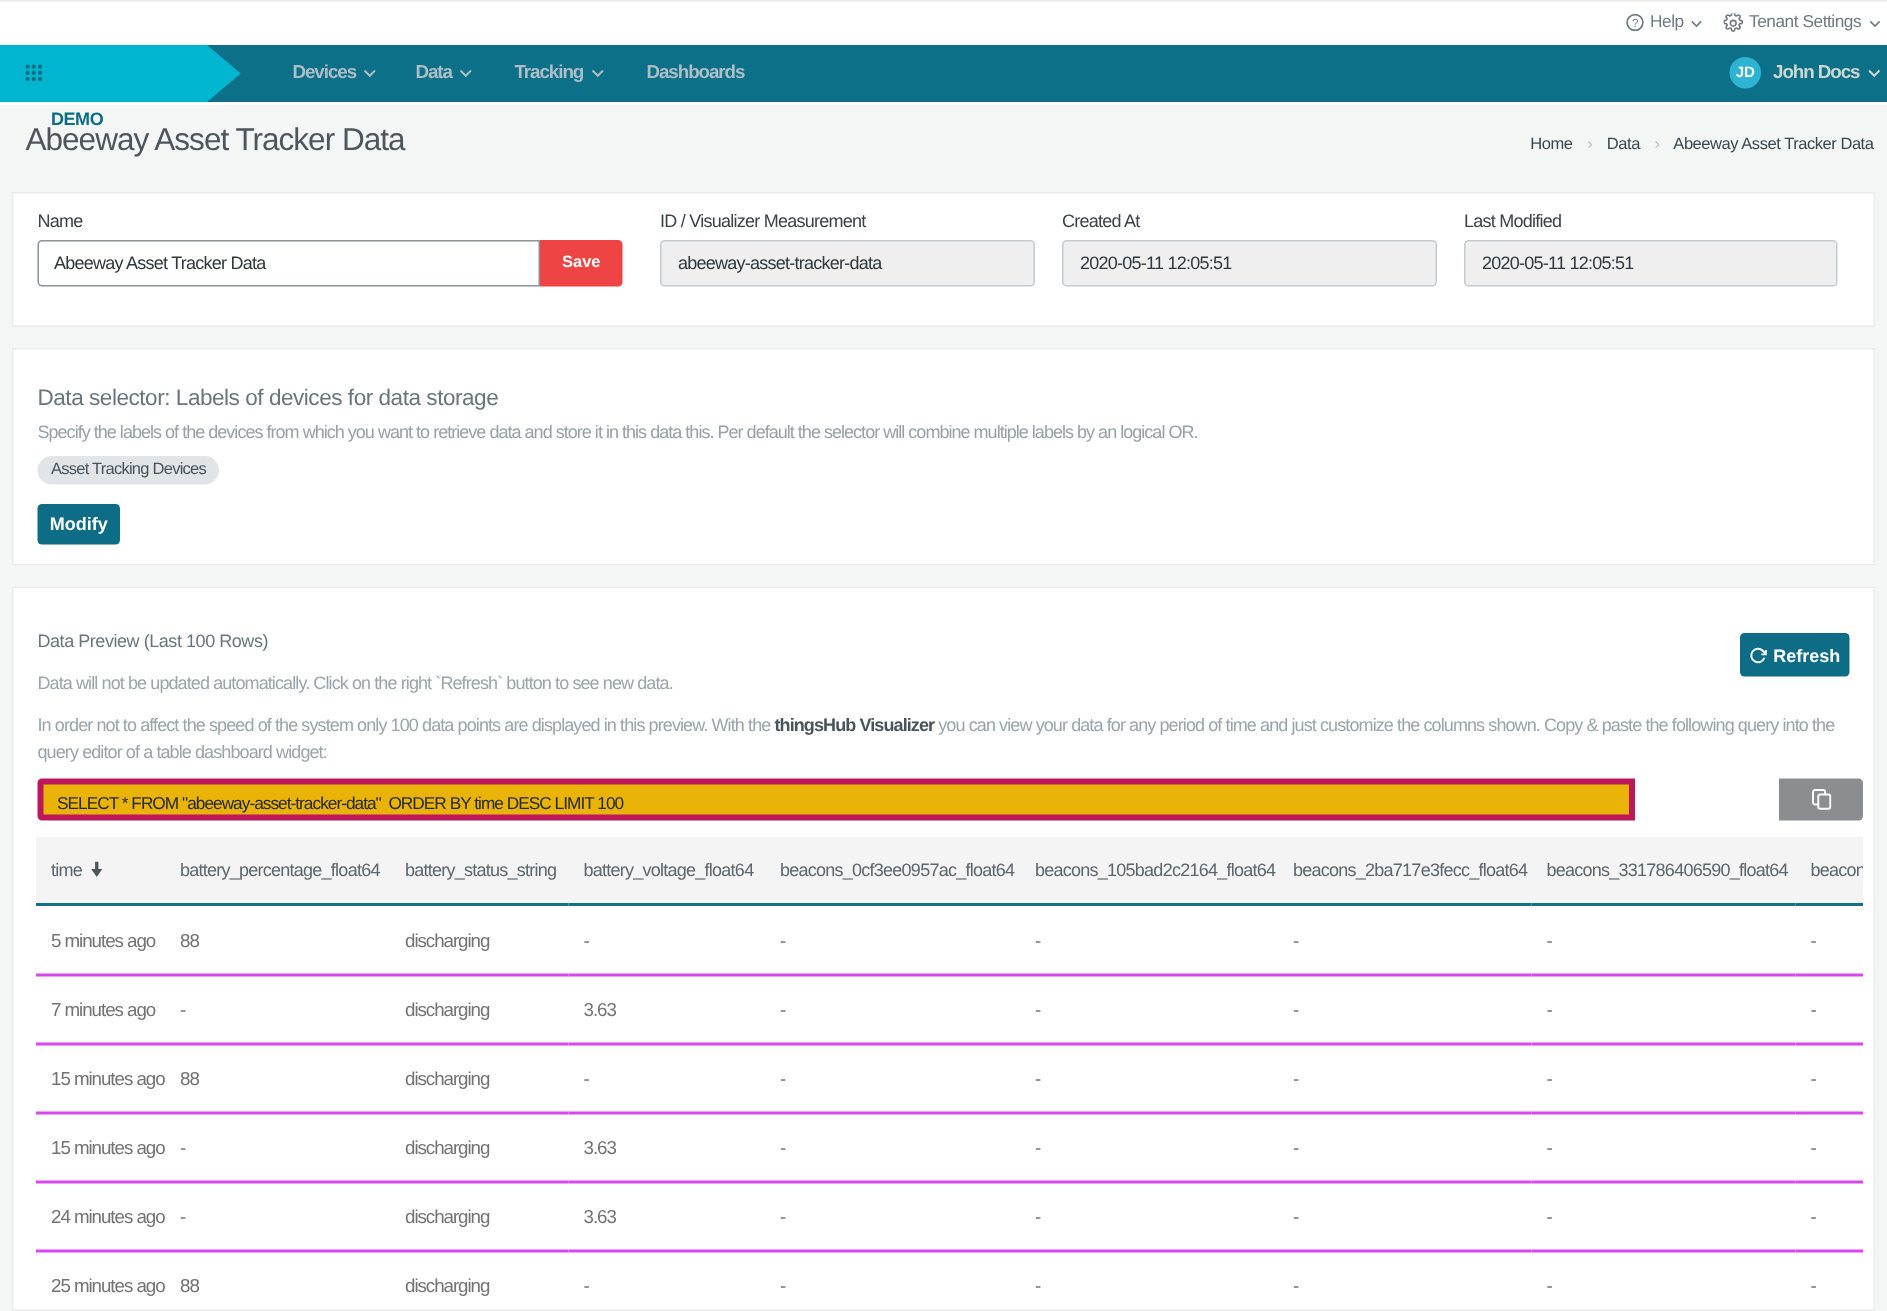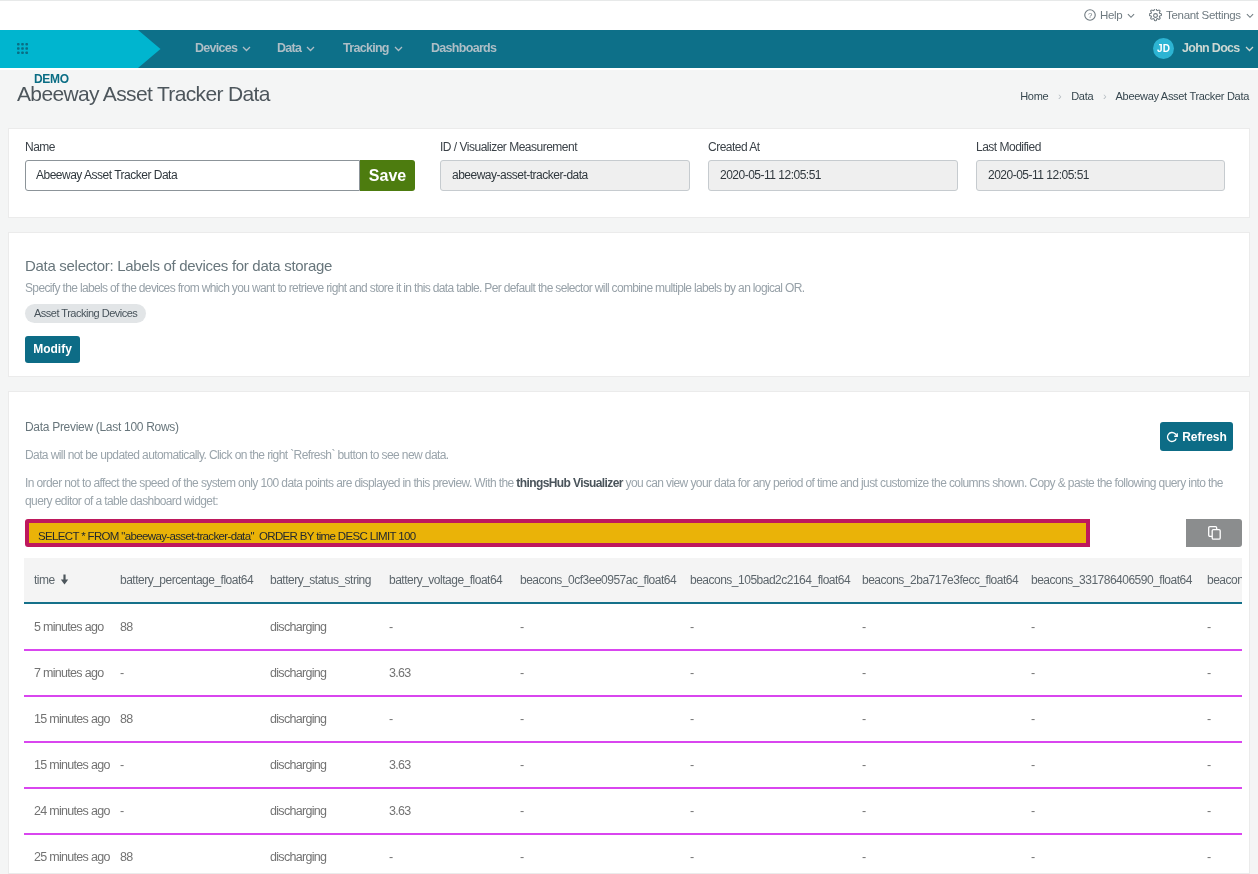--- a/index.html
+++ b/index.html
@@ -78,28 +78,28 @@
   Home <span style="color:#b6bdc2;padding:0 7px;">›</span> Data <span style="color:#b6bdc2;padding:0 7px;">›</span> Abeeway Asset Tracker Data
 </div>
 
 <div class="abs" style="left:8px;top:128px;width:1242px;height:90px;background:#ffffff;border:1px solid #ebebeb;"></div>
 <div class="abs" style="left:25px;top:140px;font-size:12px;letter-spacing:-0.5px;color:#3b4248;">Name</div>
 <div class="abs" style="left:440px;top:140px;font-size:12px;letter-spacing:-0.5px;color:#3b4248;">ID / Visualizer Measurement</div>
 <div class="abs" style="left:708px;top:140px;font-size:12px;letter-spacing:-0.5px;color:#3b4248;">Created At</div>
 <div class="abs" style="left:976px;top:140px;font-size:12px;letter-spacing:-0.5px;color:#3b4248;">Last Modified</div>
 
 <div class="abs" style="left:25px;top:160px;width:335px;height:31px;background:#ffffff;border:1px solid #8c9499;border-radius:3px 0 0 3px;font-size:12px;letter-spacing:-0.5px;color:#30383e;line-height:29px;padding-left:10px;">Abeeway Asset Tracker Data</div>
-<div class="abs" style="left:360px;top:160px;width:55px;height:31px;background:#4d7c0f;border-radius:0 3px 3px 0;color:#ffffff;font-size:16px;font-weight:bold;text-align:center;line-height:31px;">Save</div>
+<div class="abs" style="left:360px;top:160px;width:55px;height:31px;background:#ef4444;border-radius:0 3px 3px 0;color:#ffffff;font-size:11px;font-weight:bold;text-align:center;line-height:31px;">Save</div>
 <div class="abs" style="left:440px;top:160px;width:250px;height:31px;background:#efefef;border:1px solid #c6cbcf;border-radius:3px;font-size:12px;letter-spacing:-0.5px;color:#30383e;line-height:29px;padding-left:11px;">abeeway-asset-tracker-data</div>
 <div class="abs" style="left:708px;top:160px;width:250px;height:31px;background:#efefef;border:1px solid #c6cbcf;border-radius:3px;font-size:12px;letter-spacing:-0.5px;color:#30383e;line-height:29px;padding-left:11px;">2020-05-11 12:05:51</div>
 <div class="abs" style="left:976px;top:160px;width:249px;height:31px;background:#efefef;border:1px solid #c6cbcf;border-radius:3px;font-size:12px;letter-spacing:-0.5px;color:#30383e;line-height:29px;padding-left:11px;">2020-05-11 12:05:51</div>
 
 <div class="abs" style="left:8px;top:232px;width:1242px;height:145px;background:#ffffff;border:1px solid #ebebeb;"></div>
 <div class="abs" style="left:25px;top:257px;font-size:15px;letter-spacing:-0.3px;color:#68767c;">Data selector: Labels of devices for data storage</div>
-<div class="abs" style="left:25px;top:281px;font-size:12px;letter-spacing:-0.65px;color:#97a1a8;">Specify the labels of the devices from which you want to retrieve right and store it in this data table. Per default the selector will combine multiple labels by an logical OR.</div>
+<div class="abs" style="left:25px;top:281px;font-size:12px;letter-spacing:-0.65px;color:#97a1a8;">Specify the labels of the devices from which you want to retrieve data and store it in this data this. Per default the selector will combine multiple labels by an logical OR.</div>
 <div class="abs" style="left:25px;top:304px;height:19px;background:#e2e5e7;border-radius:9.5px;font-size:11px;letter-spacing:-0.5px;color:#47525a;line-height:19px;padding:0 9px;">Asset Tracking Devices</div>
 <div class="abs" style="left:25px;top:336px;width:55px;height:27px;background:#0d6c86;border-radius:3px;color:#ffffff;font-size:12px;font-weight:bold;text-align:center;line-height:27px;">Modify</div>
 
 <div class="abs" style="left:8px;top:391px;width:1242px;height:483px;background:#ffffff;border:1px solid #ebebeb;"></div>
 <div class="abs" style="left:25px;top:420px;font-size:12px;letter-spacing:-0.3px;color:#68767c;">Data Preview (Last 100 Rows)</div>
 <div class="abs" style="left:25px;top:448px;font-size:12px;letter-spacing:-0.6px;color:#9aa4ab;">Data will not be updated automatically. Click on the right `Refresh` button to see new data.</div>
 <div class="abs" style="left:1160px;top:422px;width:73px;height:29px;background:#0d6c86;border-radius:3px;color:#ffffff;display:flex;align-items:center;justify-content:center;font-size:12px;font-weight:bold;">
   <svg width="12" height="12" viewBox="0 0 24 24" fill="none" stroke="#ffffff" stroke-width="2.6" style="margin-right:4px;">
       <polyline points="22.5 4.5 22.5 10.5 16.5 10.5" fill="none"></polyline>
       <path d="M20.49 15a9 9 0 1 1-2.12-9.36L22.5 10"></path>

